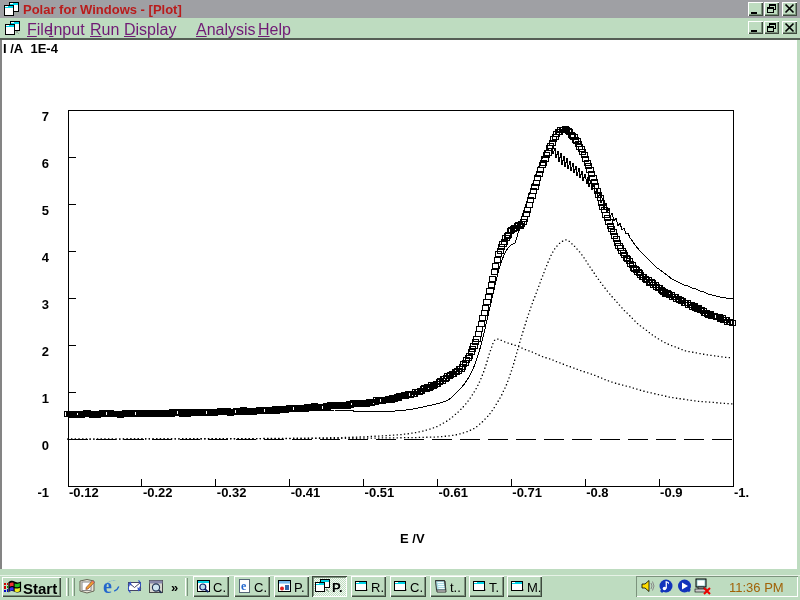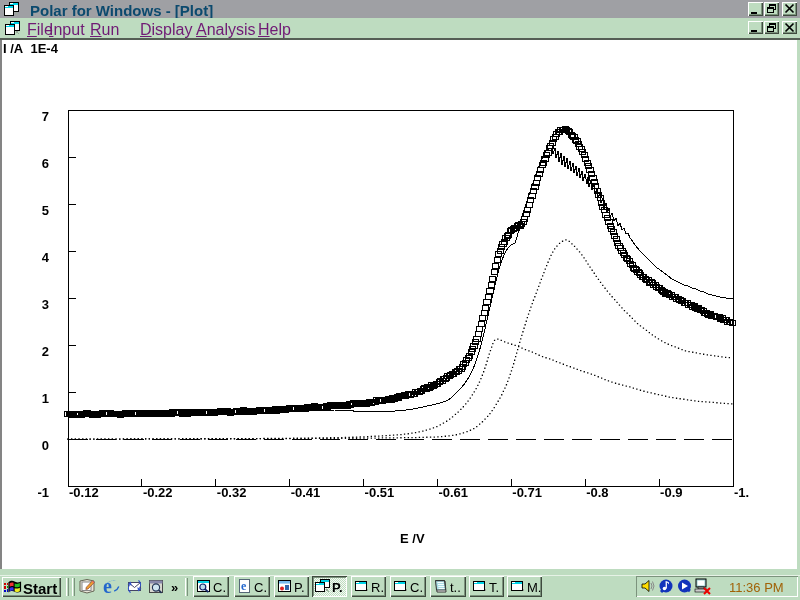--- a/index.html
+++ b/index.html
@@ -5,21 +5,21 @@
 <g shape-rendering="crispEdges">
 <polygon points="10,11 14.5,13.5 12,9.2" fill="#9aa79a"></polygon>
 <rect x="5.5" y="0.5" width="9" height="9" fill="#fff" stroke="#000"></rect>
 <rect x="6" y="1" width="8" height="2.4" fill="#00d4e8"></rect>
 <rect x="6" y="1" width="2.8" height="1.2" fill="#fff"></rect>
 <rect x="0.5" y="3.5" width="9" height="9.5" fill="#fff" stroke="#000"></rect>
 <rect x="1" y="4" width="8" height="2.4" fill="#00d4e8"></rect>
 <rect x="1" y="4" width="2.8" height="1.2" fill="#fff"></rect>
 </g>
   </svg>
-<div style="position:absolute;left:30px;top:2px;font-size:15px;font-weight:bold;color:#0c4a6e">Polar for Windows - [Plot]</div>
+<div style="position:absolute;left:23px;top:2px;font-size:13px;font-weight:bold;color:#b91c1c">Polar for Windows - [Plot]</div>
 <div style="position:absolute;left:748px;top:2px;width:15px;height:14px;background:#bedcc0;box-shadow:inset 1px 1px 0 #fff,inset -1px -1px 0 #3e4a3e,inset -2px -2px 0 #7c937d;">
     <svg width="15" height="14" viewBox="0 0 15 14" style="position:absolute;left:0;top:0">
       <rect shape-rendering="crispEdges" x="3" y="10" width="6" height="2" fill="#000"></rect>
     </svg>
   </div>
 <div style="position:absolute;left:764px;top:2px;width:15px;height:14px;background:#bedcc0;box-shadow:inset 1px 1px 0 #fff,inset -1px -1px 0 #3e4a3e,inset -2px -2px 0 #7c937d;">
     <svg width="15" height="13" viewBox="0 0 15 13" style="position:absolute;left:0;top:0">
       <g shape-rendering="crispEdges">
         <rect x="5.5" y="2.5" width="6" height="5" fill="none" stroke="#000"></rect>
         <rect x="5" y="2" width="7" height="2" fill="#000"></rect>
@@ -42,21 +42,21 @@
 <rect x="6" y="1" width="8" height="2.4" fill="#00d4e8"></rect>
 <rect x="6" y="1" width="2.8" height="1.2" fill="#fff"></rect>
 <rect x="0.5" y="3.5" width="9" height="9.5" fill="#fff" stroke="#000"></rect>
 <rect x="1" y="4" width="8" height="2.4" fill="#00d4e8"></rect>
 <rect x="1" y="4" width="2.8" height="1.2" fill="#fff"></rect>
 </g>
   </svg>
 <div class="menuitem" style="left:27px"><u>F</u>ile</div>
 <div class="menuitem" style="left:49px"><u>I</u>nput</div>
 <div class="menuitem" style="left:90px"><u>R</u>un</div>
-<div class="menuitem" style="left:140px"><u>D</u>isplay</div>
+<div class="menuitem" style="left:124px"><u>D</u>isplay</div>
 <div class="menuitem" style="left:196px"><u>A</u>nalysis</div>
 <div class="menuitem" style="left:258px"><u>H</u>elp</div>
 <div style="position:absolute;left:748px;top:21px;width:15px;height:13px;background:#bedcc0;box-shadow:inset 1px 1px 0 #fff,inset -1px -1px 0 #3e4a3e,inset -2px -2px 0 #7c937d;">
     <svg width="15" height="13" viewBox="0 0 15 13" style="position:absolute;left:0;top:0">
       <rect shape-rendering="crispEdges" x="3" y="9" width="6" height="2" fill="#000"></rect>
     </svg>
   </div>
 <div style="position:absolute;left:764px;top:21px;width:15px;height:13px;background:#bedcc0;box-shadow:inset 1px 1px 0 #fff,inset -1px -1px 0 #3e4a3e,inset -2px -2px 0 #7c937d;">
     <svg width="15" height="13" viewBox="0 0 15 13" style="position:absolute;left:0;top:0">
       <g shape-rendering="crispEdges">

